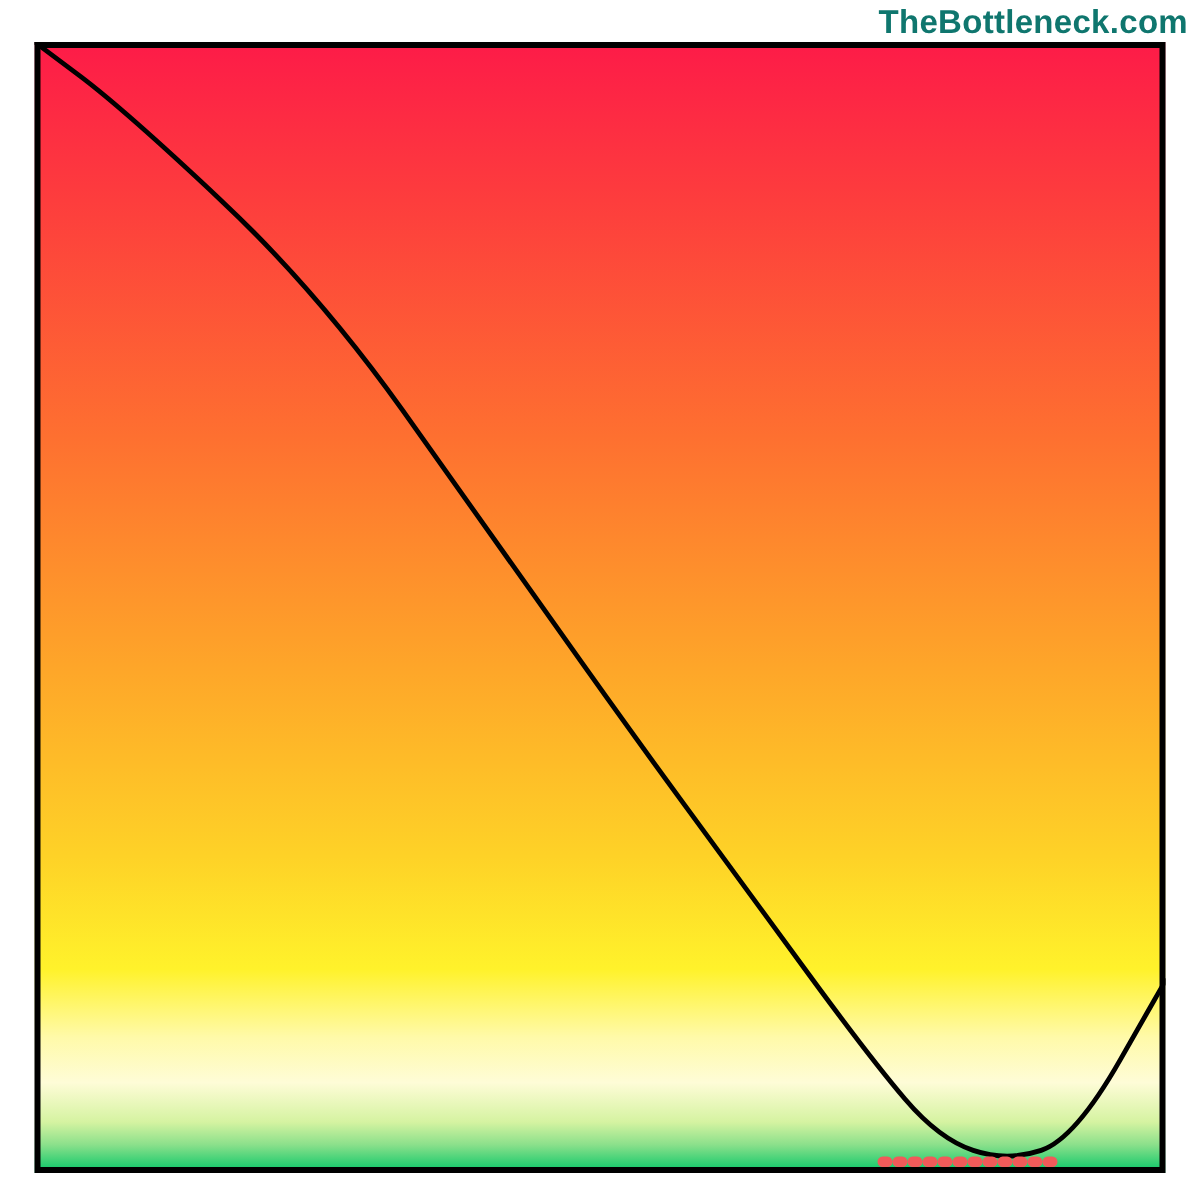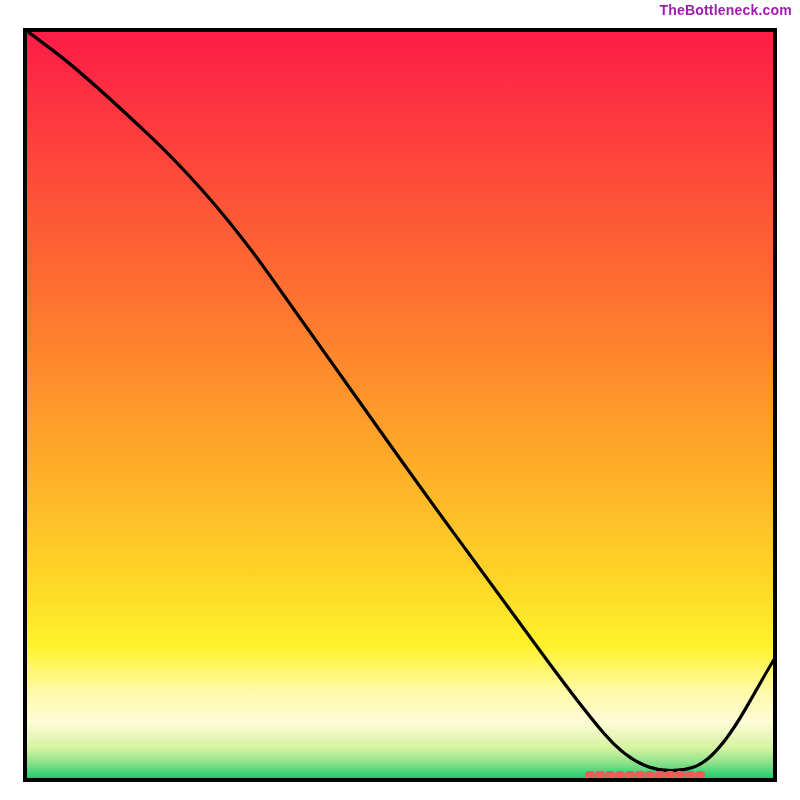--- a/index.html
+++ b/index.html
@@ -13,23 +13,23 @@
   }
   .wrap {
     position: relative;
     width: 800px;
     height: 800px;
   }
   .attribution {
     position: absolute;
     top: 2px;
     right: 8px;
-    font-size: 14px;
+    font-size: 22px;
     font-weight: 600;
-    color: #a21caf;
+    color: #0f766e;
     letter-spacing: 0.2px;
   }
   .plot {
     position: absolute;
     left: 23px;
     top: 28px;
     width: 754px;
     height: 754px;
     background: #ffffff;
   }

